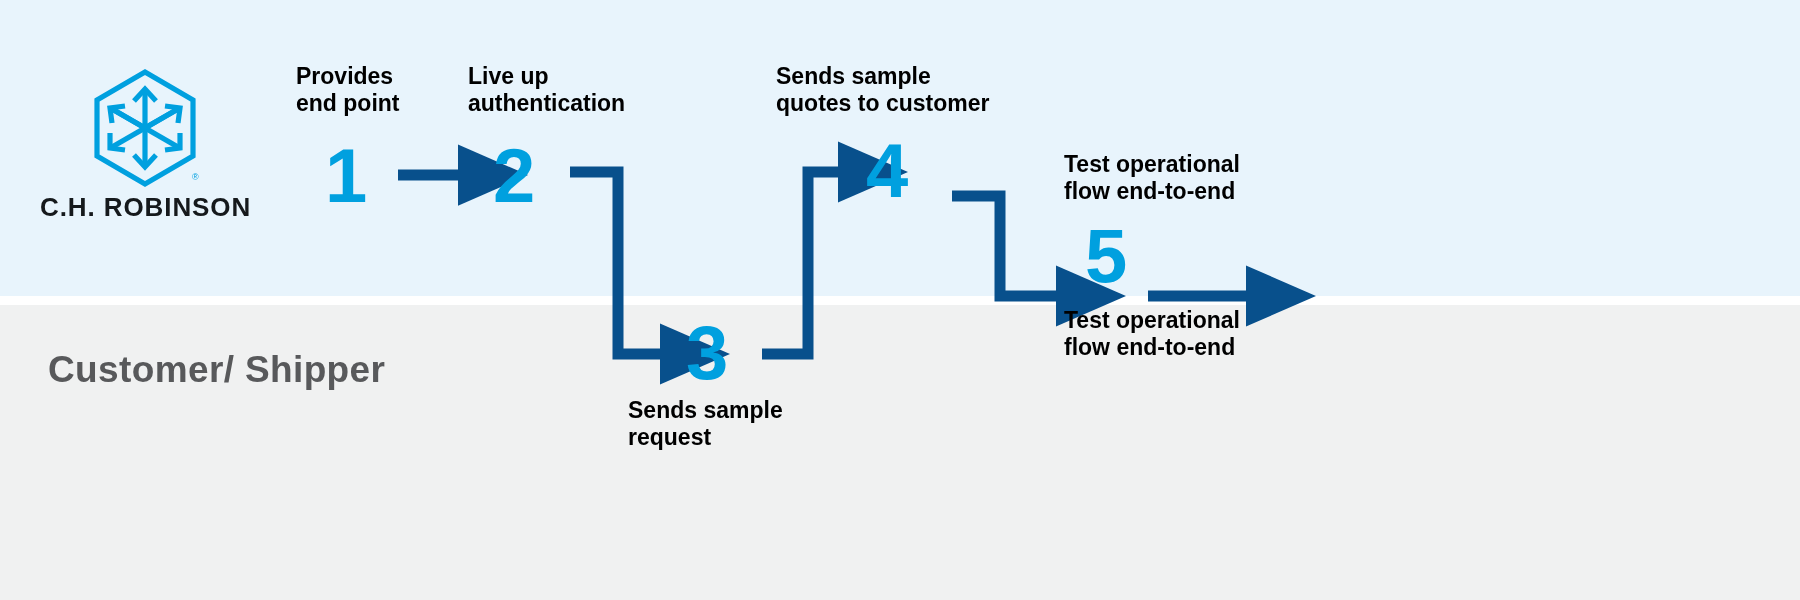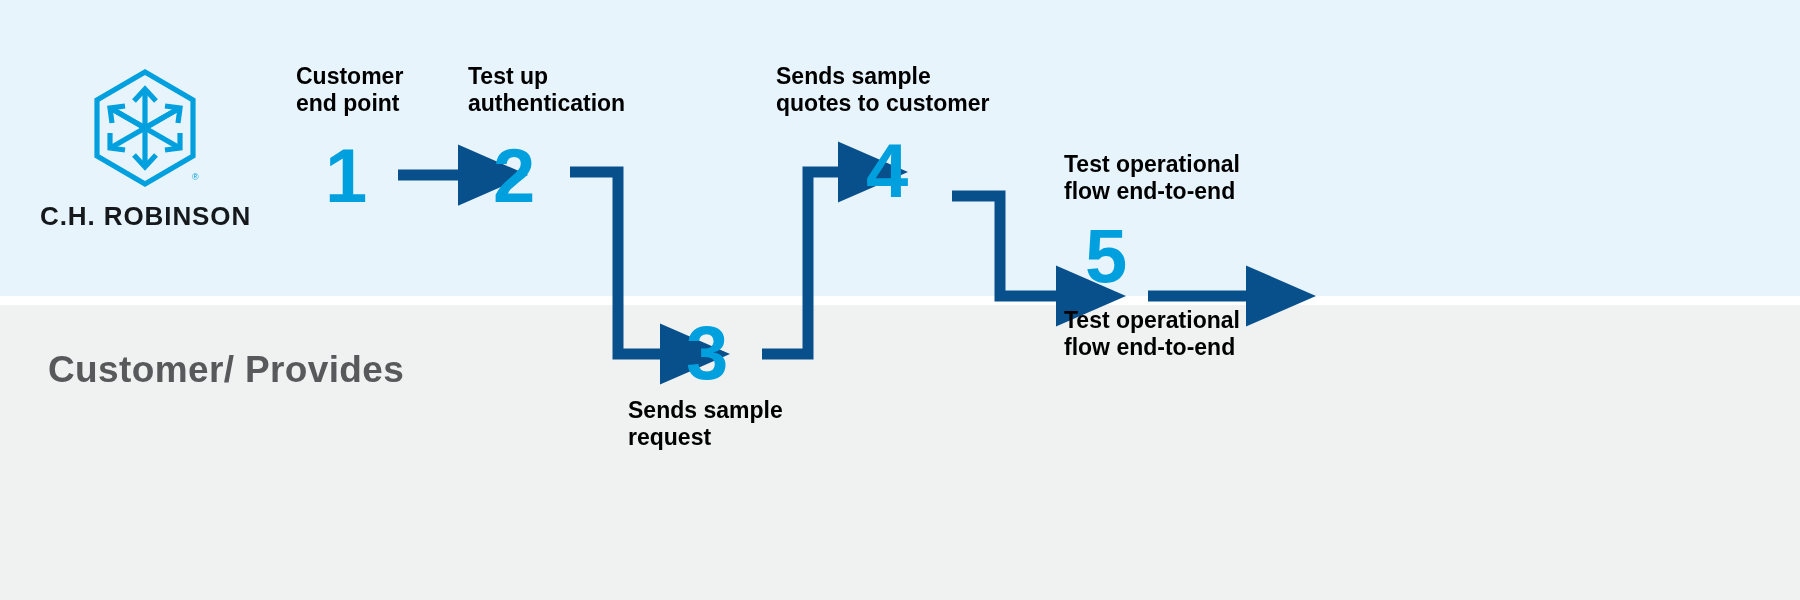--- a/index.html
+++ b/index.html
@@ -37,21 +37,21 @@
     left: 40px;
     top: 68px;
     width: 210px;
     text-align: center;
   }
   #logo-mark {
     display: block;
     margin: 0 auto;
   }
   #logo-wordmark {
-    margin-top: 9px;
+    margin-top: 0;
     font-size: 26px;
     font-weight: bold;
     letter-spacing: 0.035em;
     color: #15191c;
     white-space: nowrap;
   }
   
   #customer-zone-label {
     position: absolute;
     left: 48px;
@@ -145,44 +145,44 @@
         <polyline points="91,65 91,80 76,82"></polyline>
 
         <polyline points="23,41 56,60 89,41"></polyline>
       </g>
       <text x="103" y="112" font-size="9" fill="#00a0df" font-family="&quot;Liberation Sans&quot;, sans-serif">®</text>
     </svg>
     <div id="logo-wordmark">C.H. ROBINSON</div>
   </div>
 
   <div id="customer-zone-label">Customer/
-Provides</div>
+Shipper</div>
 
   <svg id="connectors" viewBox="0 0 1800 600">
     <defs>
       <marker id="arrowhead" markerWidth="7" markerHeight="7" refX="0.4" refY="3" orient="auto" markerUnits="strokeWidth">
         <path d="M0,0.2 L6.4,3 L0,5.8 Z" fill="#08508c"></path>
       </marker>
     </defs>
 
     <path d="M 398 175 L 462 175" fill="none" stroke="#08508c" stroke-width="11" marker-end="url(#arrowhead)"></path>
 
     <path d="M 570 172 L 618 172 L 618 354 L 664 354" fill="none" stroke="#08508c" stroke-width="11" stroke-linejoin="miter" marker-end="url(#arrowhead)"></path>
 
     <path d="M 762 354 L 808 354 L 808 172 L 842 172" fill="none" stroke="#08508c" stroke-width="11" stroke-linejoin="miter" marker-end="url(#arrowhead)"></path>
 
     <path d="M 952 196 L 1000 196 L 1000 296 L 1060 296" fill="none" stroke="#08508c" stroke-width="11" stroke-linejoin="miter" marker-end="url(#arrowhead)"></path>
 
     <path d="M 1148 296 L 1250 296" fill="none" stroke="#08508c" stroke-width="11" marker-end="url(#arrowhead)"></path>
   </svg>
 
-  <div class="step-caption" id="step-1-caption">Customer
+  <div class="step-caption" id="step-1-caption">Provides
 end point</div>
 
-  <div class="step-caption" id="step-2-caption">Test up
+  <div class="step-caption" id="step-2-caption">Live up
 authentication</div>
 
   <div class="step-caption" id="step-4-caption">Sends sample
 quotes to customer</div>
 
   <div class="step-caption" id="step-3-caption">Sends sample
 request</div>
 
   <div class="step-caption" id="step-5-caption-top">Test operational
 flow end-to-end</div>

